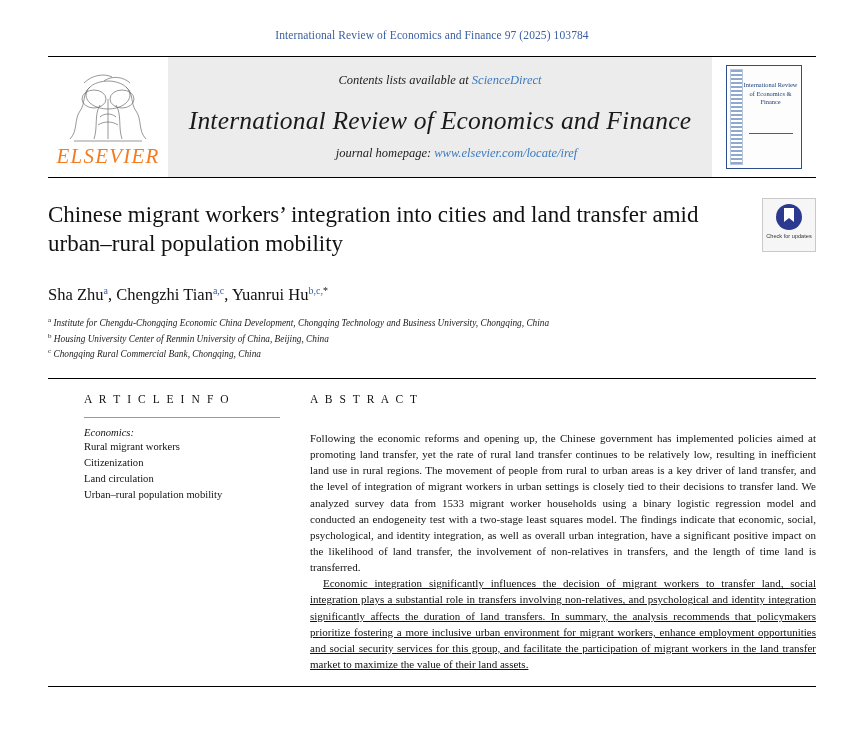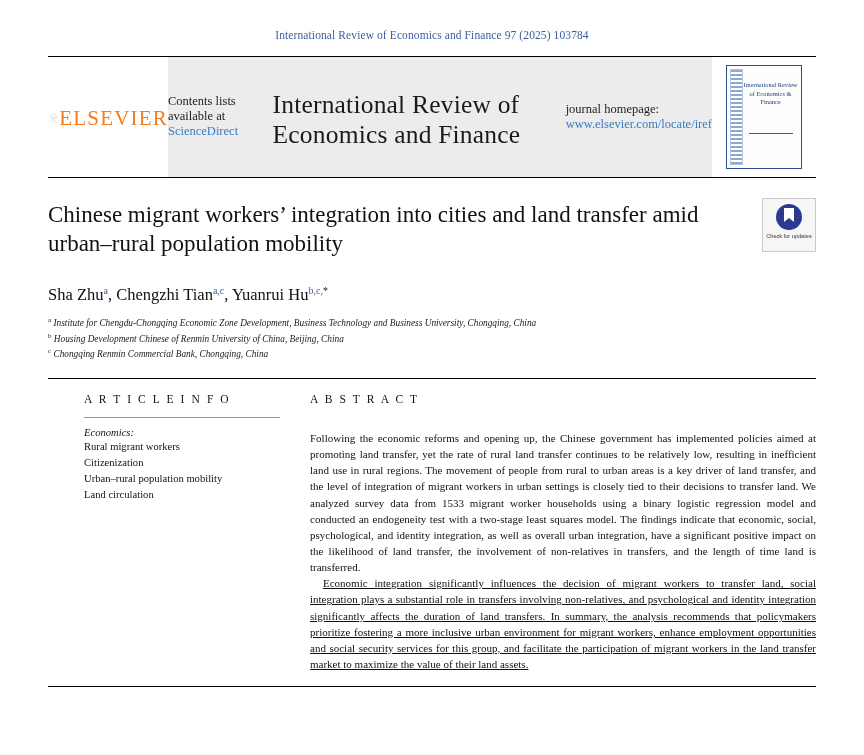--- a/index.html
+++ b/index.html
@@ -40,48 +40,50 @@
     border-bottom: 1px solid #000;
     height: 122px;
     display: flex;
     align-items: stretch;
     box-sizing: border-box;
   }
   .masthead-left {
     width: 120px;
     flex: 0 0 120px;
     display: flex;
-    flex-direction: row;
+    flex-direction: column;
     align-items: center;
     justify-content: center;
     padding: 4px 0 2px 0;
     box-sizing: border-box;
+    font-style: italic;
   }
   .elsevier-tree {
     width: 88px;
     height: 76px;
     position: relative;
   }
   .elsevier-word {
     font-family: "Liberation Serif", serif;
     font-size: 21px;
     letter-spacing: 1.2px;
     color: #f47c20;
     line-height: 1;
     margin-top: 1px;
   }
   .masthead-center {
     flex: 1 1 auto;
     background: #ececec;
     display: flex;
-    flex-direction: row;
+    flex-direction: column;
     align-items: center;
     justify-content: center;
     padding: 16px 0;
     box-sizing: border-box;
+    font-style: italic;
   }
   .contents-line {
     font-size: 12.5px;
     color: #222;
     margin-bottom: 2px;
   }
   .contents-line .sd {
     color: #3a7bbf;
   }
   .journal-title {
@@ -354,38 +356,38 @@
       <div class="badge"></div>
       <div class="cm-text">Check for updates</div>
     </div>
   </div>
 
   <div class="authors">
     <span><span>Sha Zhu</span><sup>a</sup><span>, </span></span><span><span>Chengzhi Tian</span><sup>a,c</sup><span>, </span></span><span><span>Yuanrui Hu</span><sup>b,c,</sup><sup class="star">*</sup></span>
   </div>
 
   <div class="affiliations">
-    <div><sup>a</sup> <span>Institute for Chengdu-Chongqing Economic Zone Development, Business Technology and Business University, Chongqing, China</span></div>
-    <div><sup>b</sup> <span>Housing Development Chinese of Renmin University of China, Beijing, China</span></div>
-    <div><sup>c</sup> <span>Chongqing Renmin Commercial Bank, Chongqing, China</span></div>
+    <div><sup>a</sup> <span>Institute for Chengdu-Chongqing Economic China Development, Chongqing Technology and Business University, Chongqing, China</span></div>
+    <div><sup>b</sup> <span>Housing University Center of Renmin University of China, Beijing, China</span></div>
+    <div><sup>c</sup> <span>Chongqing Rural Commercial Bank, Chongqing, China</span></div>
   </div>
 
   <div class="rule-thin"></div>
 
   <div class="lower">
 
     <div class="col-info">
       <div class="section-head">A R T I C L E  I N F O</div>
       <div class="info-rule"></div>
       <div class="kw-label">Economics:</div>
       <div class="kw-list">
         <div>Rural migrant workers</div>
         <div>Citizenization</div>
+        <div>Land circulation</div>
         <div>Urban–rural population mobility</div>
-        <div>Land circulation</div>
       </div>
     </div>
 
     <div class="col-abstract">
       <div class="section-head">A B S T R A C T</div>
       <div class="abstract-body">
         <p>Following the economic reforms and opening up, the Chinese government has implemented policies aimed at promoting land transfer, yet the rate of rural land transfer continues to be relatively low, resulting in inefficient land use in rural regions. The movement of people from rural to urban areas is a key driver of land transfer, and the level of integration of migrant workers in urban settings is closely tied to their decisions to transfer land. We analyzed survey data from 1533 migrant worker households using a binary logistic regression model and conducted an endogeneity test with a two-stage least squares model. The findings indicate that economic, social, psychological, and identity integration, as well as overall urban integration, have a significant positive impact on the likelihood of land transfer, the involvement of non-relatives in transfers, and the length of time land is transferred.</p>
         <p>Economic integration significantly influences the decision of migrant workers to transfer land, social integration plays a substantial role in transfers involving non-relatives, and psychological and identity integration significantly affects the duration of land transfers. In summary, the analysis recommends that policymakers prioritize fostering a more inclusive urban environment for migrant workers, enhance employment opportunities and social security services for this group, and facilitate the participation of migrant workers in the land transfer market to maximize the value of their land assets.</p>
       </div>
     </div>

